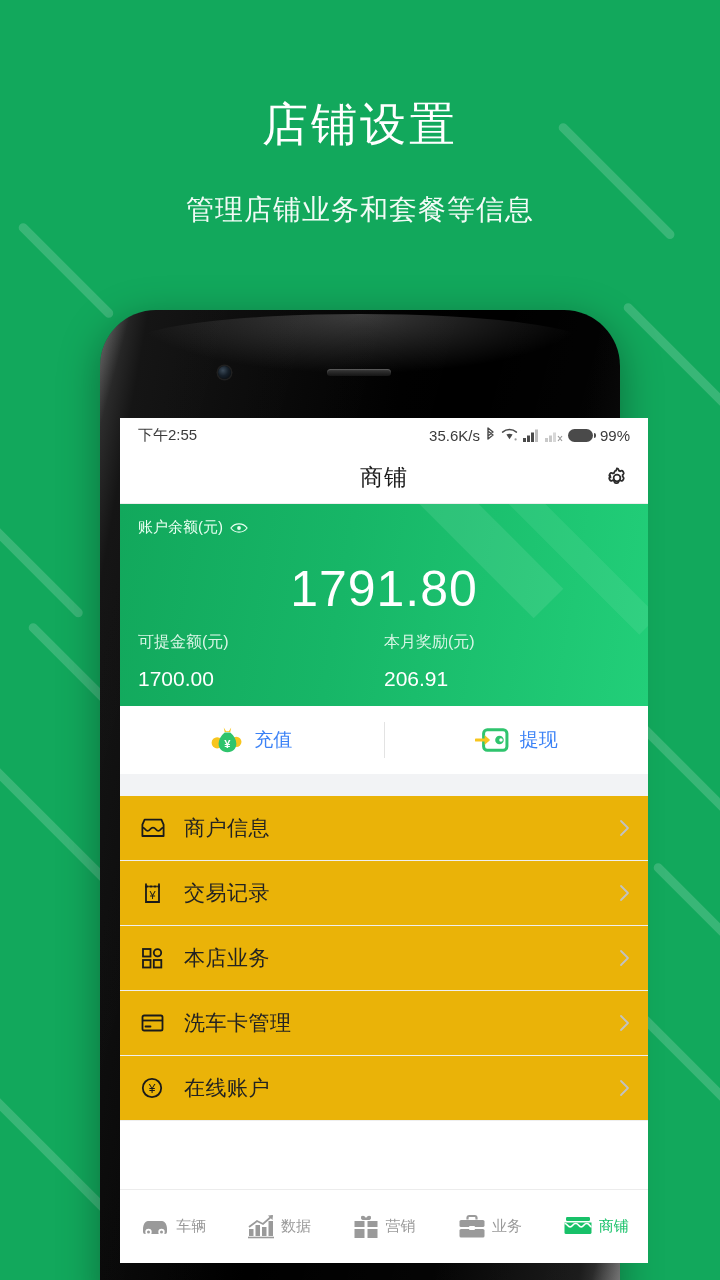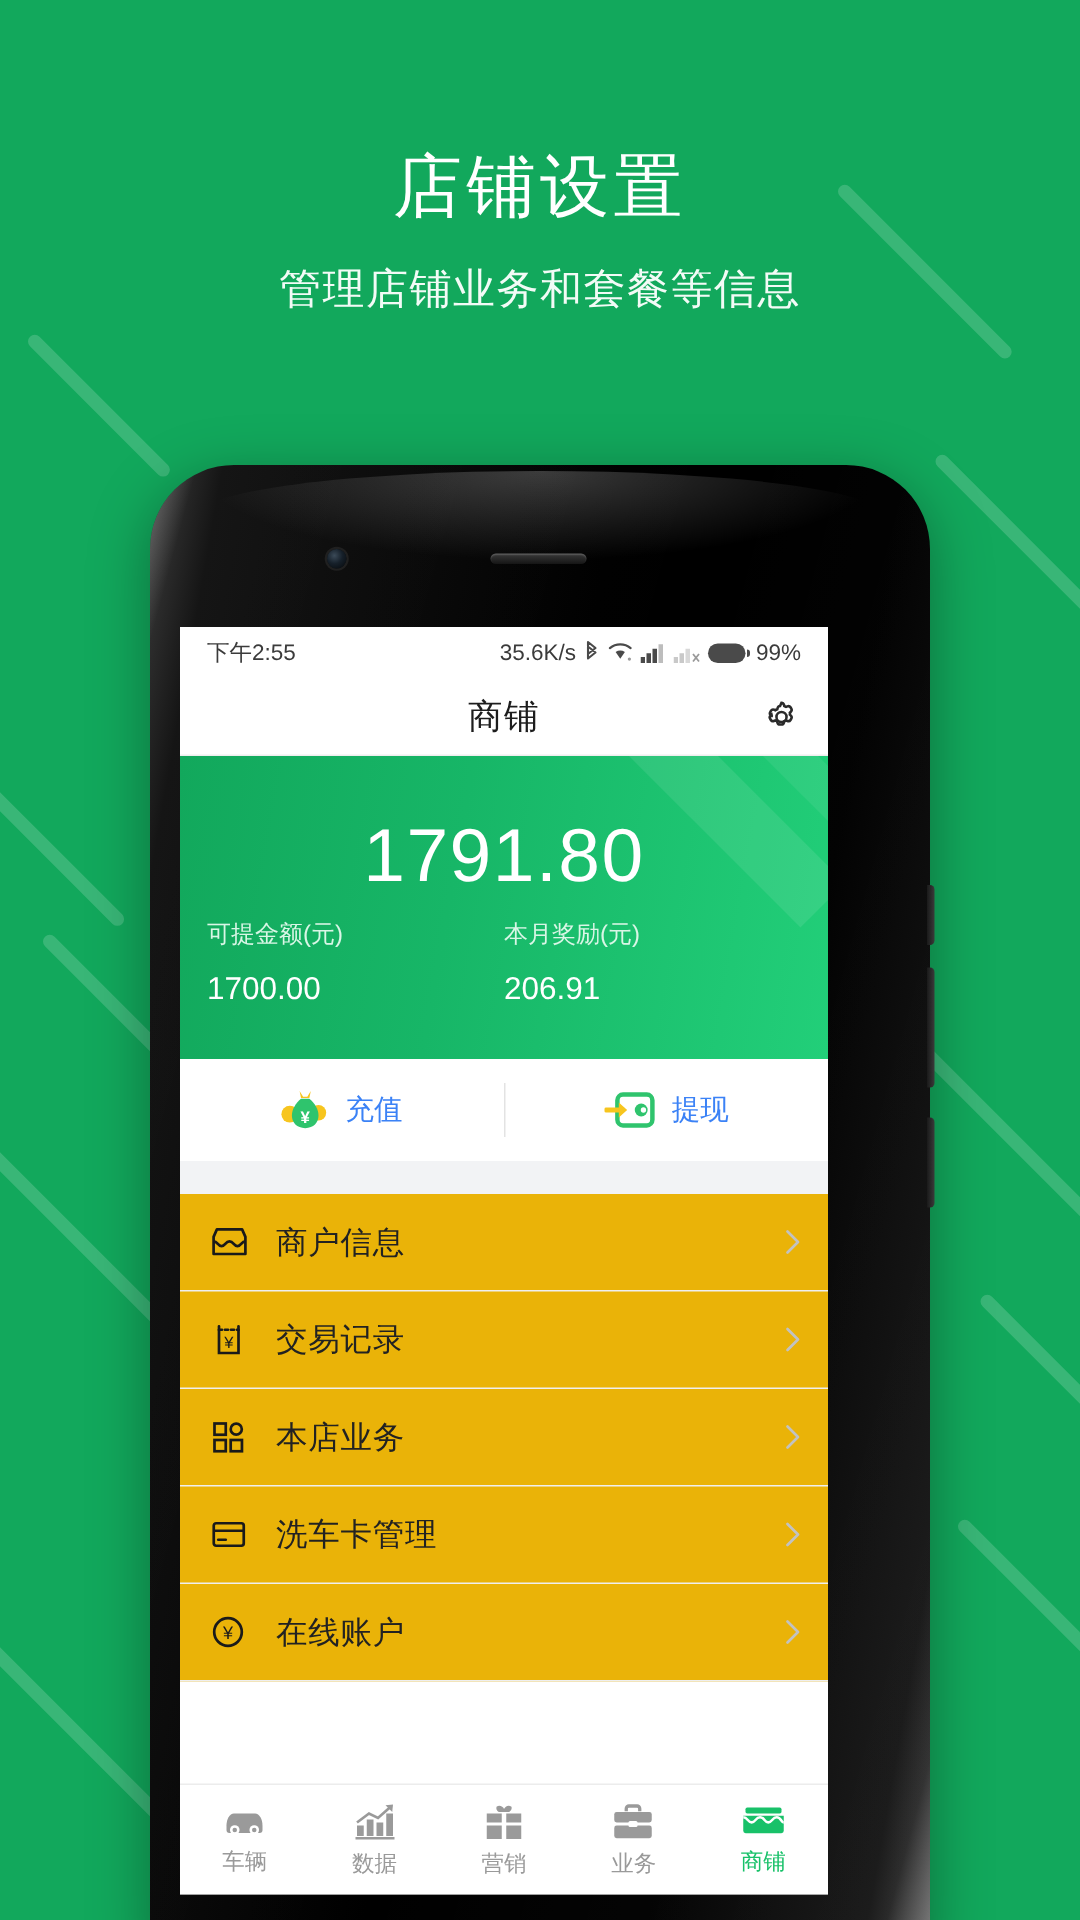--- a/index.html
+++ b/index.html
@@ -27,21 +27,21 @@
   
   .promo {
     position: absolute; left: 0; right: 0; top: 96px;
     text-align: center; color: #ffffff; z-index: 3;
   }
   .promo-title {
     font-size: 46px; font-weight: 400; letter-spacing: 3px;
     line-height: 1.25;
   }
   .promo-sub {
-    margin-top: 20px;
+    margin-top: 37px;
     font-size: 28px; font-weight: 300; letter-spacing: 1px;
     color: #f2fbf6;
   }
   
   .device {
     position: absolute;
     left: 100px; top: 310px;
     width: 520px; height: 1010px;
     border-radius: 56px 56px 40px 40px;
     background: linear-gradient(100deg,#3a3a3a 0%,#111 7%,#000 45%,#000 72%,#151515 93%,#4a4a4a 100%);
@@ -80,21 +80,21 @@
   
   .side-btn {
     position: absolute; left: 618px; width: 5px;
     background: linear-gradient(90deg,#1a1a1a,#3a3a3a);
     border-radius: 0 3px 3px 0; z-index: 5;
   }
   
   .screen {
     position: absolute;
     left: 120px; top: 418px;
-    width: 432px; height: 845px;
+    width: 528px; height: 845px;
     background: #ffffff;
     overflow: hidden;
     z-index: 7;
   }
   
   .statusbar {
     height: 34px; display: flex; align-items: center;
     justify-content: space-between;
     padding: 0 18px;
     font-size: 15px; color: #3b3b3b;
@@ -182,21 +182,21 @@
   .menu-label { flex:1; font-size: 21px; color:#222; margin-left: 14px; letter-spacing:0.5px;}
   .chev { color:#c2c2c2; }
   
   .tabbar {
     position:absolute; left:0; right:0; bottom:0;
     height: 74px; background:#ffffff;
     border-top: 1px solid #ececec;
     display:flex; align-items:center;
   }
   .tab {
-    flex:1; display:flex; flex-direction:column;
+    flex:1; display:flex; flex-direction:row;
     align-items:center; justify-content:center; gap:5px;
     cursor:pointer;
   }
   .tab .t-label { font-size: 15px; color:#9a9a9a; }
   .tab.active .t-label { color:#18c169; }
   svg { display:block; }
 </style>
 </head>
 <body>
 
@@ -275,20 +275,29 @@
         <svg width="26" height="26" viewBox="0 0 24 24" fill="none" stroke="#2b2b2b" stroke-width="1.6">
           <path d="M12 3.2c.7 0 1.3.5 1.5 1.2l.2.8c.4.15.8.33 1.15.56l.78-.33a1.55 1.55 0 0 1 1.9.6l.5.86c.35.6.23 1.37-.28 1.84l-.6.56c.05.2.06.42.06.64s-.01.44-.06.64l.6.56c.51.47.63 1.24.28 1.84l-.5.86c-.35.6-1.1.86-1.9.6l-.78-.33c-.35.23-.75.41-1.15.56l-.2.8c-.2.7-.8 1.2-1.5 1.2h-1c-.7 0-1.3-.5-1.5-1.2l-.2-.8c-.4-.15-.8-.33-1.15-.56l-.78.33c-.8.26-1.55 0-1.9-.6l-.5-.86c-.35-.6-.23-1.37.28-1.84l.6-.56A3.6 3.6 0 0 1 5.9 12c0-.22.01-.44.06-.64l-.6-.56c-.51-.47-.63-1.24-.28-1.84l.5-.86c.35-.6 1.1-.86 1.9-.6l.78.33c.35-.23.75-.41 1.15-.56l.2-.8c.2-.7.8-1.2 1.5-1.2z"></path>
           <circle cx="12" cy="12" r="3.1"></circle>
         </svg>
       </div>
     </div>
 
     <div class="balance">
       <div class="shine"></div>
       <div class="shine2"></div>
+      <div class="bal-label">
+        <span>账户余额(元)</span>
+        <span>
+          <svg width="18" height="12" viewBox="0 0 20 12" fill="none" stroke="#e8fff1" stroke-width="1.3">
+            <path d="M1 6s3.3-4.6 9-4.6S19 6 19 6s-3.3 4.6-9 4.6S1 6 1 6z"></path>
+            <circle cx="10" cy="6" r="2.1" fill="#e8fff1" stroke="none"></circle>
+          </svg>
+        </span>
+      </div>
       <div class="bal-amount">1791.80</div>
       <div class="bal-cols">
         <div class="bal-col">
           <div class="c-label">可提金额(元)</div>
           <div class="c-value">1700.00</div>
         </div>
         <div class="bal-col">
           <div class="c-label">本月奖励(元)</div>
           <div class="c-value">206.91</div>
         </div>

